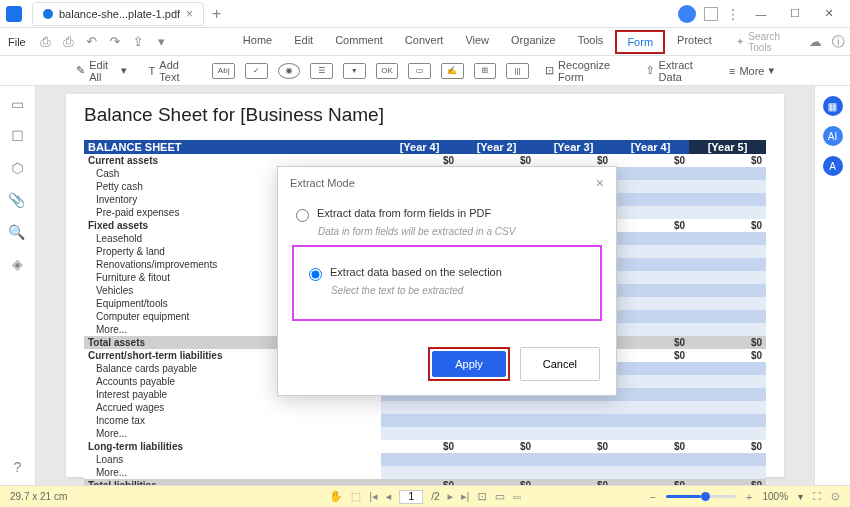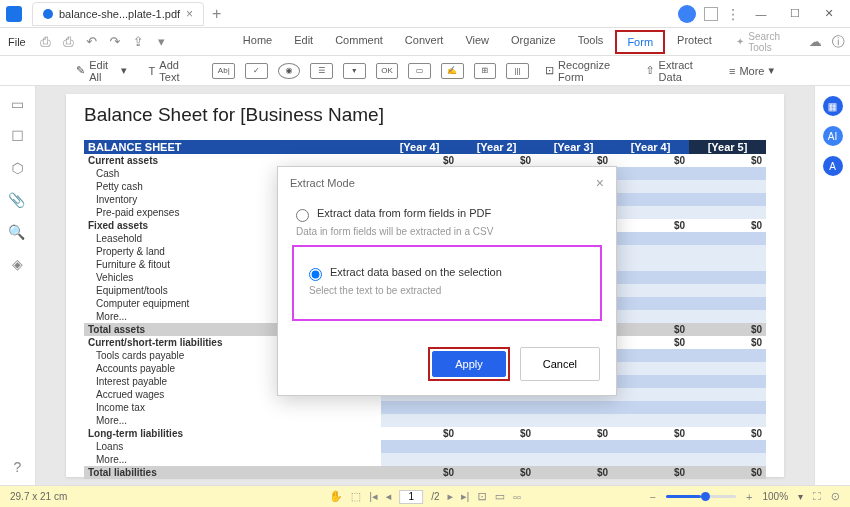--- a/index.html
+++ b/index.html
@@ -58,21 +58,21 @@
 .tot td { background: #d0d0d0; font-weight: bold; }
 .tot td.val { text-align: right; }
 
 .dialog { position: absolute; left: 277px; top: 166px; width: 340px; background: #fff; border: 1px solid #ccc; box-shadow: 0 4px 20px rgba(0,0,0,.2); z-index: 100; }
 .dlg-head { display: flex; justify-content: space-between; align-items: center; padding: 8px 12px; font-size: 11px; color: #666; }
 .dlg-close { color: #999; cursor: pointer; font-size: 14px; }
 .dlg-body { padding: 4px 18px 12px; }
 .opt { display: flex; align-items: flex-start; gap: 8px; padding: 4px 0; }
 .opt input { margin-top: 2px; }
 .opt-txt { font-size: 11px; }
-.opt-sub { font-size: 10px; color: #999; margin-bottom: 8px; }
+.opt-sub { font-size: 10px; color: #999; margin-left: 22px; margin-bottom: 8px; font-style: italic; }
 .opt-wrap.hl { border: 2px solid #d946ef; padding: 15px; margin: 4px -4px; }
 .dlg-foot { display: flex; justify-content: flex-end; gap: 10px; padding: 10px 16px 14px; }
 .btn { padding: 6px 22px; border: 1px solid #ccc; background: #fff; font-size: 11px; cursor: pointer; border-radius: 2px; }
 .btn.primary { background: #2563eb; color: #fff; border-color: #2563eb; }
 .btn-wrap.hl { border: 2px solid #b91c1c; padding: 2px; }
 
 .statusbar { position: absolute; bottom: 0; left: 0; right: 0; height: 22px; background: #fef9c3; border-top: 1px solid #e0e0e0; display: flex; align-items: center; padding: 0 10px; font-size: 10px; color: #666; }
 .sb-center { position: absolute; left: 50%; transform: translateX(-50%); display: flex; align-items: center; gap: 8px; }
 .sb-right { margin-left: auto; display: flex; align-items: center; gap: 10px; }
 .zoom-track { width: 70px; height: 3px; background: #ddd; position: relative; border-radius: 2px; }
@@ -251,20 +251,28 @@
               <td class="cell"></td>
             </tr>
         <tr class="row alt">
               <td class="lbl">Property &amp; land</td>
               <td class="cell"></td>
               <td class="cell"></td>
               <td class="cell"></td>
               <td class="cell"></td>
               <td class="cell"></td>
             </tr>
+        <tr class="row">
+              <td class="lbl">Renovations/improvements</td>
+              <td class="cell"></td>
+              <td class="cell"></td>
+              <td class="cell"></td>
+              <td class="cell"></td>
+              <td class="cell"></td>
+            </tr>
         <tr class="row alt">
               <td class="lbl">Furniture &amp; fitout</td>
               <td class="cell"></td>
               <td class="cell"></td>
               <td class="cell"></td>
               <td class="cell"></td>
               <td class="cell"></td>
             </tr>
         <tr class="row">
               <td class="lbl">Vehicles</td>
@@ -308,21 +316,21 @@
             </tr>
         <tr class="sec">
               <td>Current/short-term liabilities</td>
               <td class="val">$0</td>
               <td class="val">$0</td>
               <td class="val">$0</td>
               <td class="val">$0</td>
               <td class="val">$0</td>
             </tr>
         <tr class="row">
-              <td class="lbl">Tools cards payable</td>
+              <td class="lbl">Balance cards payable</td>
               <td class="cell"></td>
               <td class="cell"></td>
               <td class="cell"></td>
               <td class="cell"></td>
               <td class="cell"></td>
             </tr>
         <tr class="row alt">
               <td class="lbl">Accounts payable</td>
               <td class="cell"></td>
               <td class="cell"></td>

